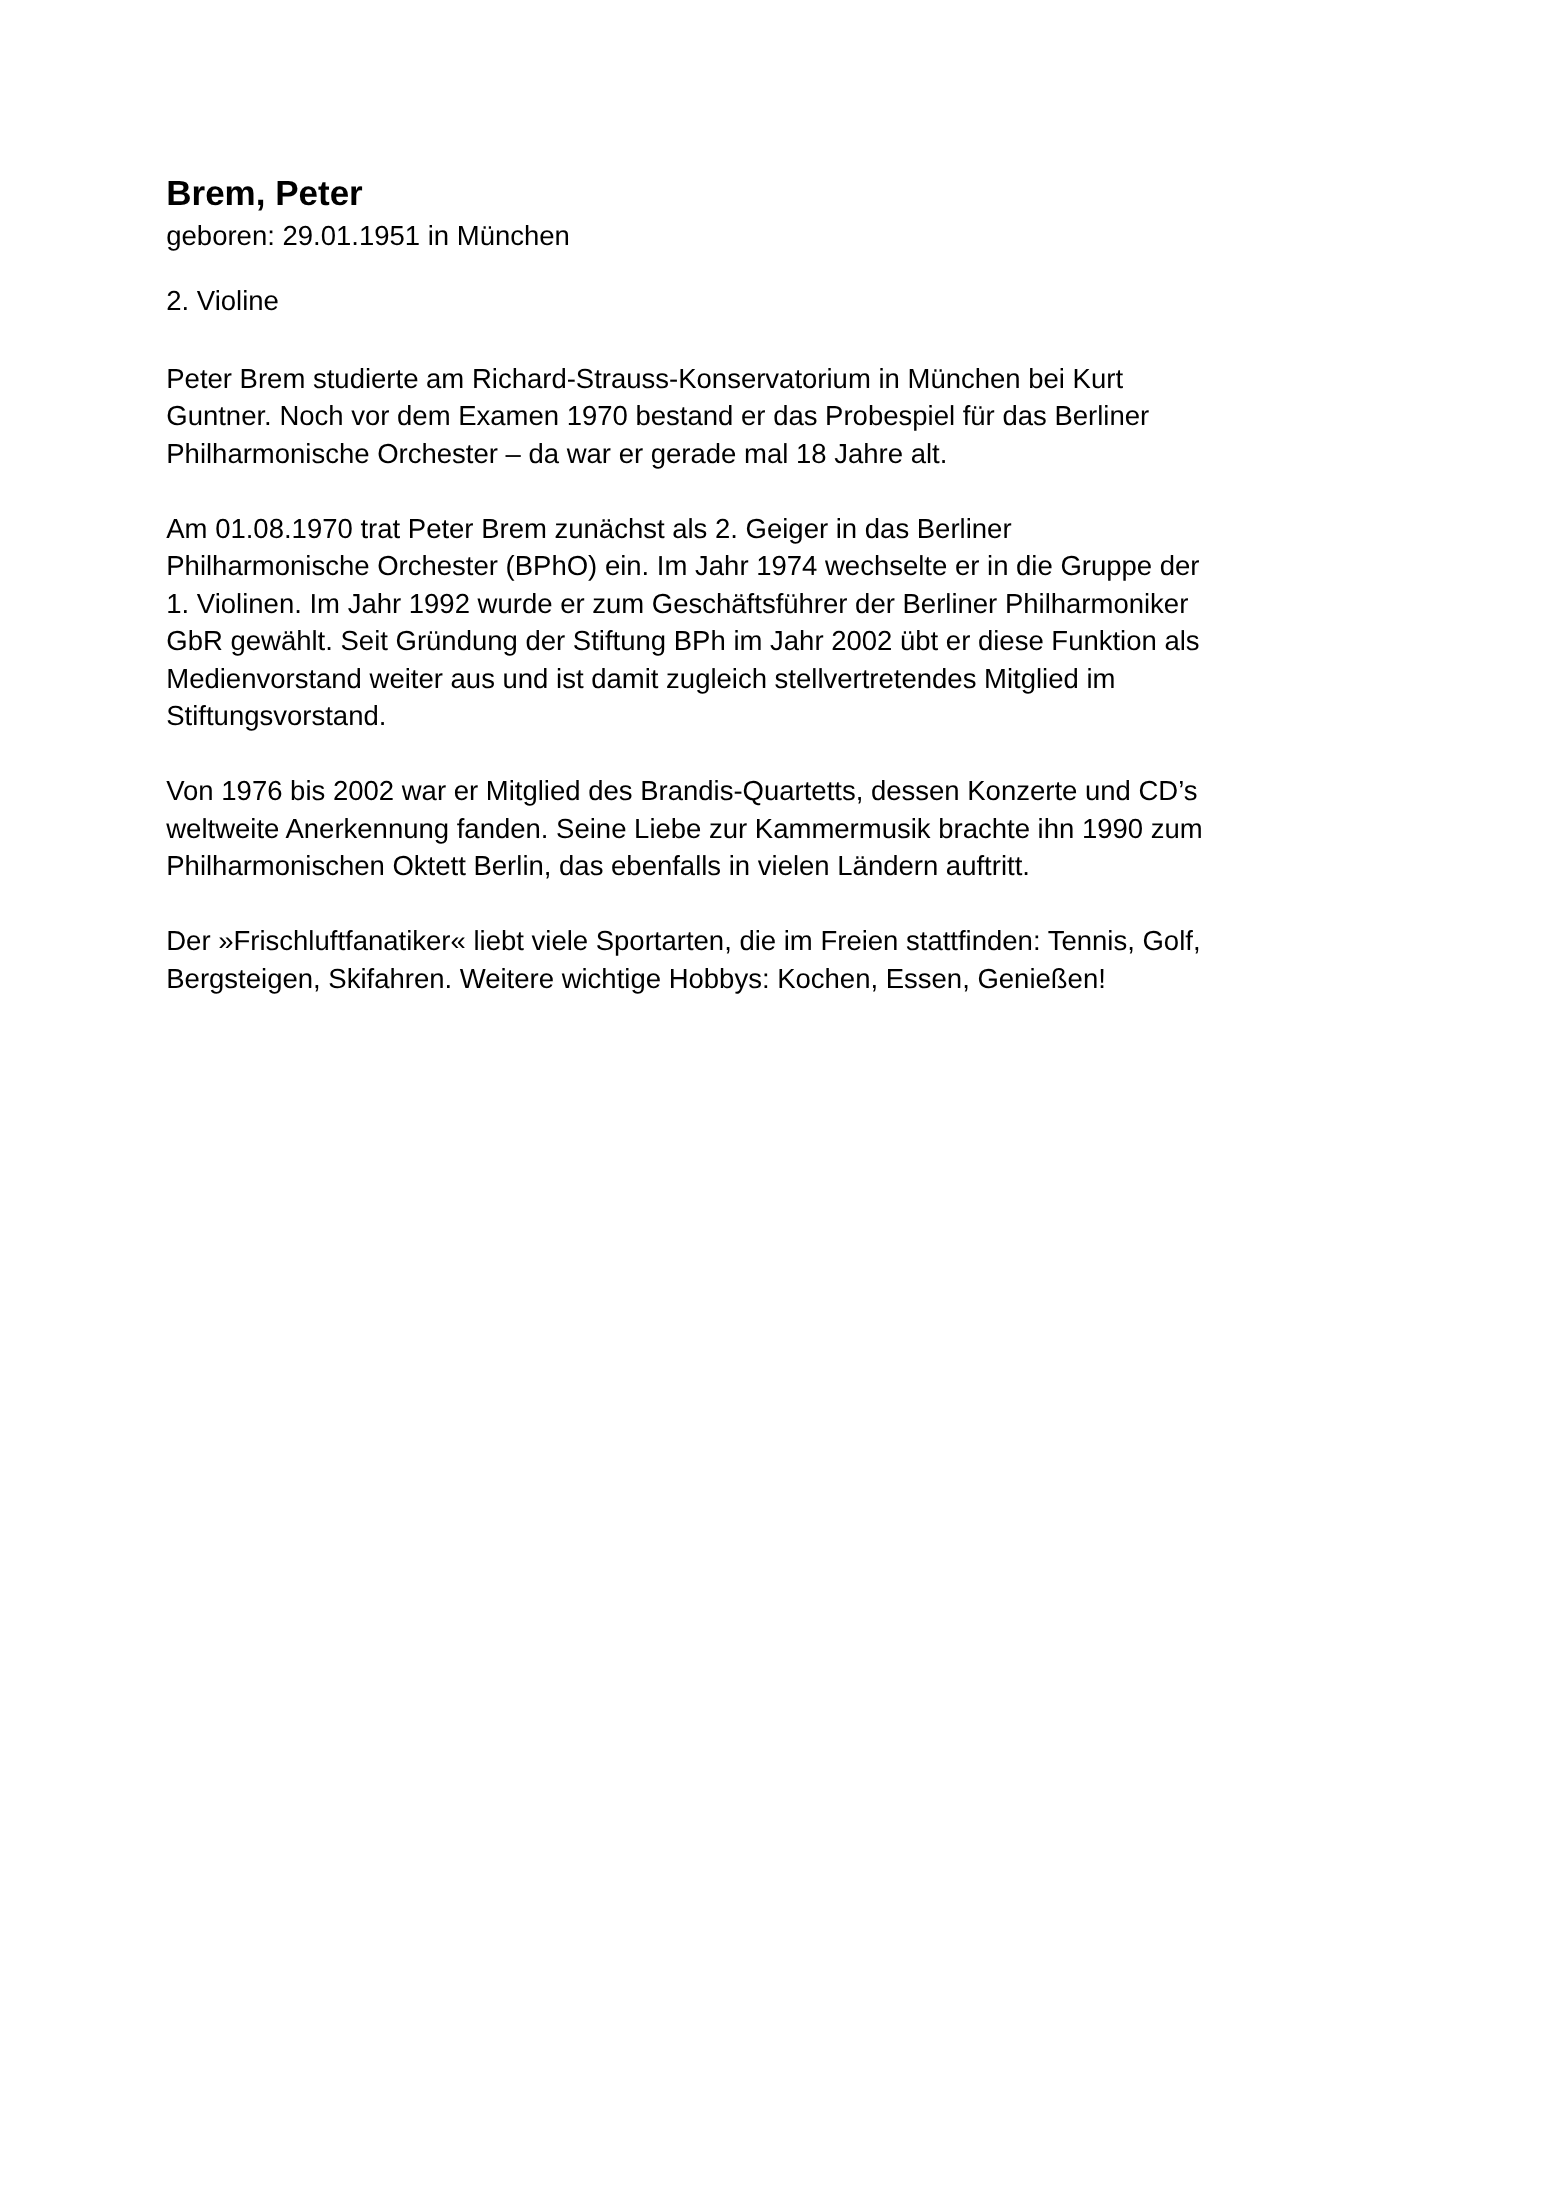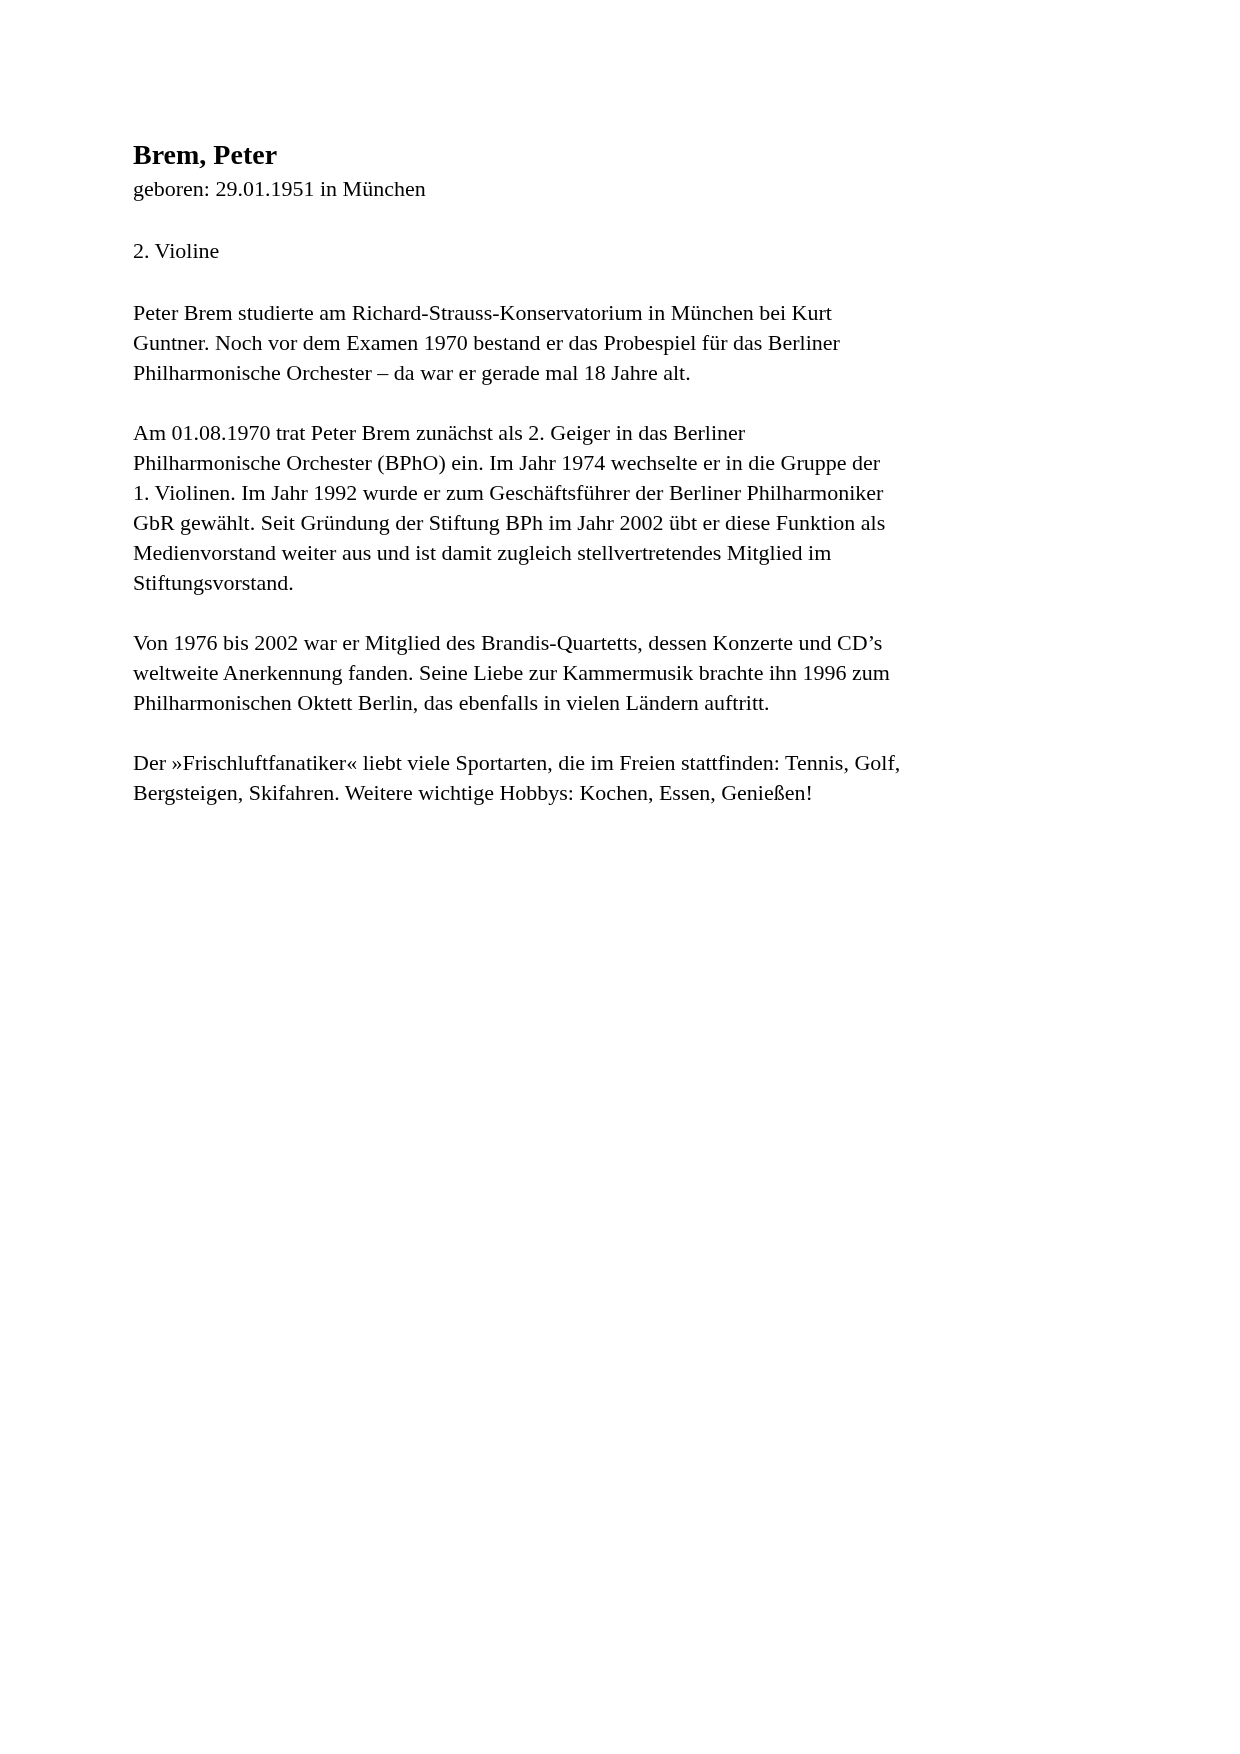--- a/index.html
+++ b/index.html
@@ -6,40 +6,40 @@
     margin: 0;
     padding: 0;
     background: #ffffff;
   }
   .page {
     position: relative;
     width: 1240px;
     height: 1418px;
     background: #ffffff;
     overflow: hidden;
-    font-family: Liberation Serif, serif;
+    font-family: Liberation Sans, sans-serif;
     color: #000000;
   }
   .content {
     position: absolute;
     left: 133px;
     top: 138px;
     width: 1000px;
   }
   .doc-title {
     font-size: 28px;
     line-height: 34px;
     font-weight: bold;
     margin: 0 0 2px 0;
     letter-spacing: 0px;
   }
   .birth-line {
     font-size: 22px;
     line-height: 30px;
-    margin: 0 0 32px 0;
+    margin: 0 0 22px 0;
   }
   .instrument-line {
     font-size: 22px;
     line-height: 30px;
     margin: 0 0 32px 0;
   }
   .bio-paragraph {
     font-size: 22px;
     line-height: 30px;
     margin: 0 0 30px 0;
@@ -57,18 +57,18 @@
     <p class="bio-paragraph">Peter Brem studierte am Richard-Strauss-Konservatorium in München bei Kurt
 Guntner. Noch vor dem Examen 1970 bestand er das Probespiel für das Berliner
 Philharmonische Orchester – da war er gerade mal 18 Jahre alt.</p>
     <p class="bio-paragraph">Am 01.08.1970 trat Peter Brem zunächst als 2. Geiger in das Berliner
 Philharmonische Orchester (BPhO) ein. Im Jahr 1974 wechselte er in die Gruppe der
 1. Violinen. Im Jahr 1992 wurde er zum Geschäftsführer der Berliner Philharmoniker
 GbR gewählt. Seit Gründung der Stiftung BPh im Jahr 2002 übt er diese Funktion als
 Medienvorstand weiter aus und ist damit zugleich stellvertretendes Mitglied im
 Stiftungsvorstand.</p>
     <p class="bio-paragraph">Von 1976 bis 2002 war er Mitglied des Brandis-Quartetts, dessen Konzerte und CD’s
-weltweite Anerkennung fanden. Seine Liebe zur Kammermusik brachte ihn 1996 zum
+weltweite Anerkennung fanden. Seine Liebe zur Kammermusik brachte ihn 1990 zum
 Philharmonischen Oktett Berlin, das ebenfalls in vielen Ländern auftritt.</p>
     <p class="bio-paragraph">Der »Frischluftfanatiker« liebt viele Sportarten, die im Freien stattfinden: Tennis, Golf,
 Bergsteigen, Skifahren. Weitere wichtige Hobbys: Kochen, Essen, Genießen!</p>
   </div>
 </div>
 
 </body></html>

